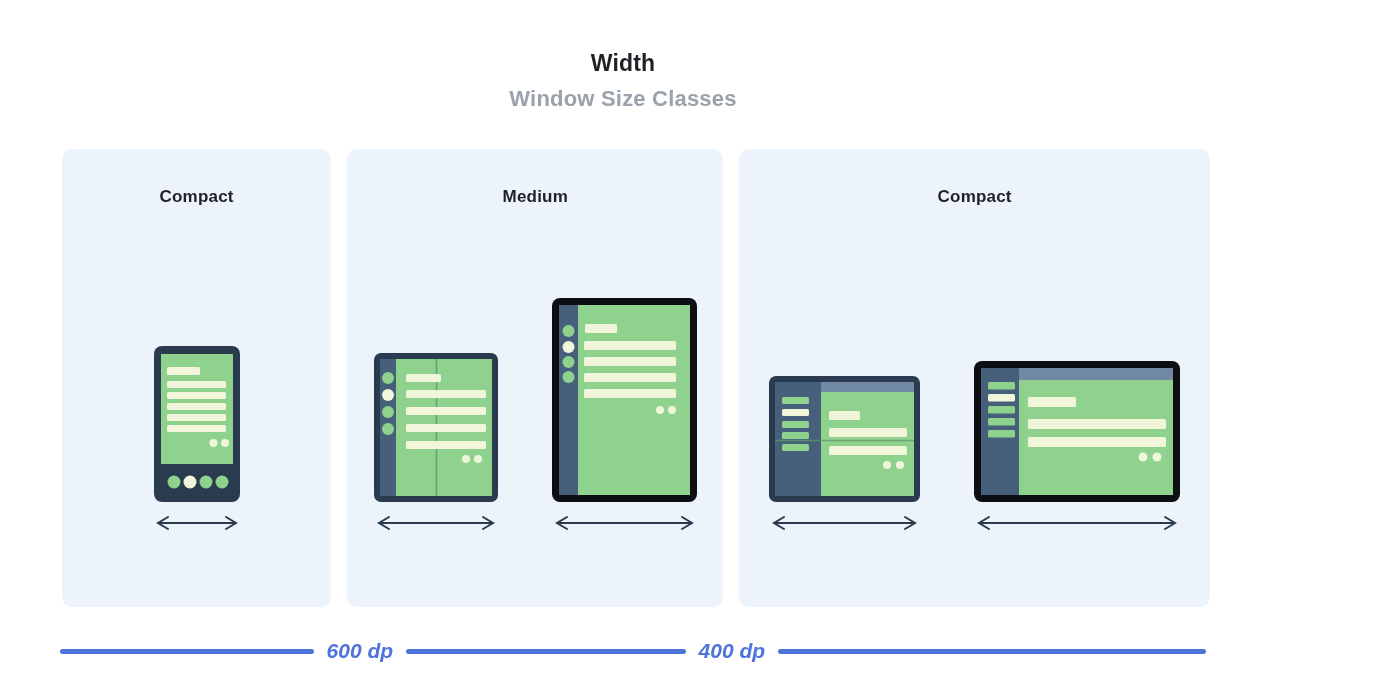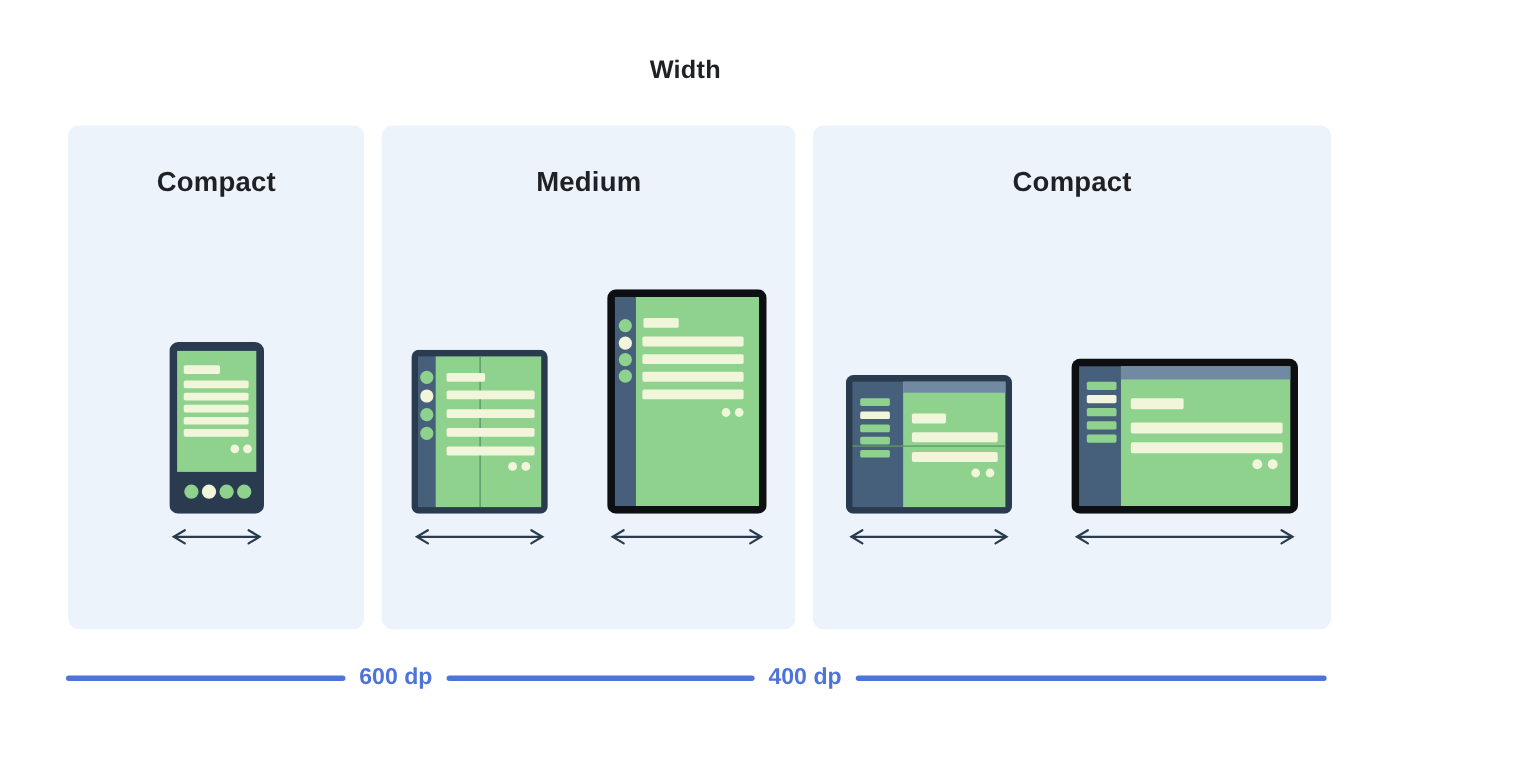--- a/index.html
+++ b/index.html
@@ -39,21 +39,21 @@
     height:458px;
     display:flex;
     flex-direction:column;
     align-items:center;
   }
   .panel.compact{width:302px;}
   .panel.medium{width:422px;justify-content:space-between;}
   .panel.expanded{width:528px;}
   .panel h2{
     margin-top:38px;
-    font-size:25px;
+    font-size:17px;
     font-weight:700;
     color:var(--title);
     letter-spacing:.2px;
   }
   .devices{
     margin-top:auto;
     margin-bottom:76px;
     display:flex;
     align-items:flex-end;
     gap:54px;
@@ -68,29 +68,31 @@
   .seg{height:5px;border-radius:3px;background:var(--accent_blue);}
   .seg.s1{flex-grow:275;}
   .seg.s2{flex-grow:303;}
   .seg.s3{flex-grow:464;}
   .bp{
     padding:0 13px;
     font-size:21px;
     font-weight:700;
     color:var(--accent_blue);
     white-space:nowrap;
+    font-style:italic;
   }
 </style>
 </head>
 <body>
 
 <div class="page">
 
   <header>
     <div class="title">Width</div>
+    <div class="subtitle">Window Size Classes</div>
   </header>
 
   <main class="panels">
 
     <section class="panel compact">
       <h2>Compact</h2>
       <div class="devices">
         <div class="device-group">
           <svg width="86" height="156" viewBox="0 0 86 156">
             <rect x="0" y="0" width="86" height="156" rx="8" fill="var(--device_navy)"></rect>

